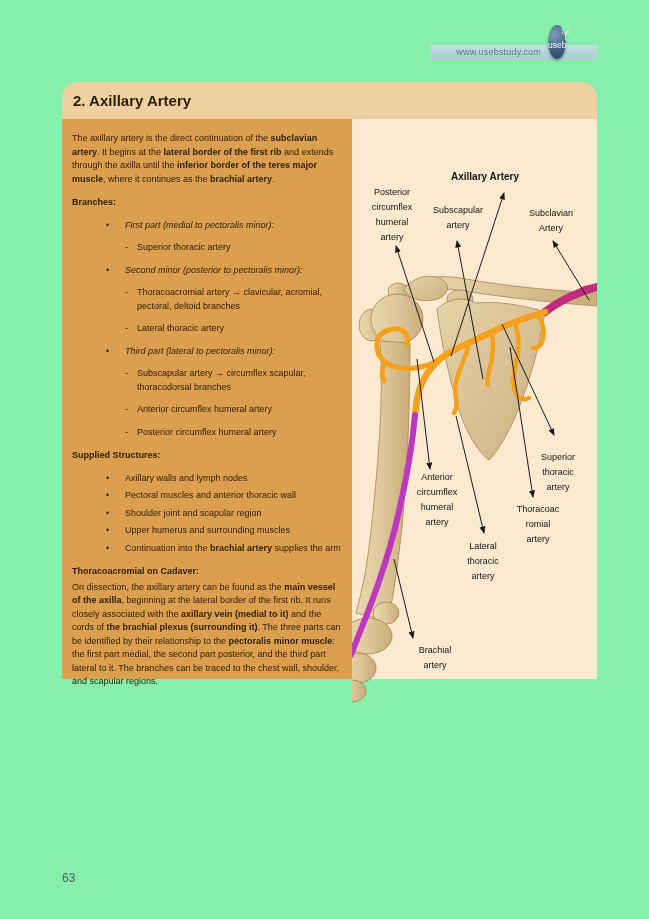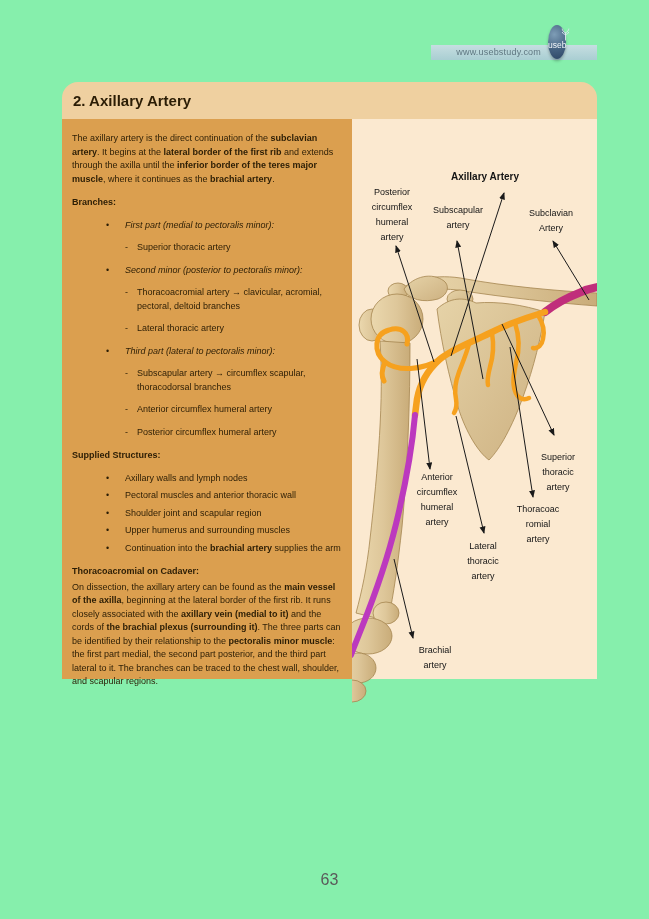--- a/index.html
+++ b/index.html
@@ -70,21 +70,21 @@
   .fig-label {
     position:absolute; transform:translate(-50%,-50%);
     text-align:center; font-size:9px; line-height:15px; color:#141414;
     white-space:pre-line;
   }
   .fig-label.bold { font-weight:bold; font-size:10px; }
 
   
   .page-number {
     position:absolute; left:62px; top:871px; width:535px;
-    text-align:center; font-size:16px; color:#5a5a5a;
+    text-align:left; font-size:12px; color:#5a5a5a;
   }
 </style>
 </head>
 <body>
 
 <div class="page">
 
   <div class="header-bar"></div>
   <div class="site-url">www.usebstudy.com</div>
   <div class="logo">

